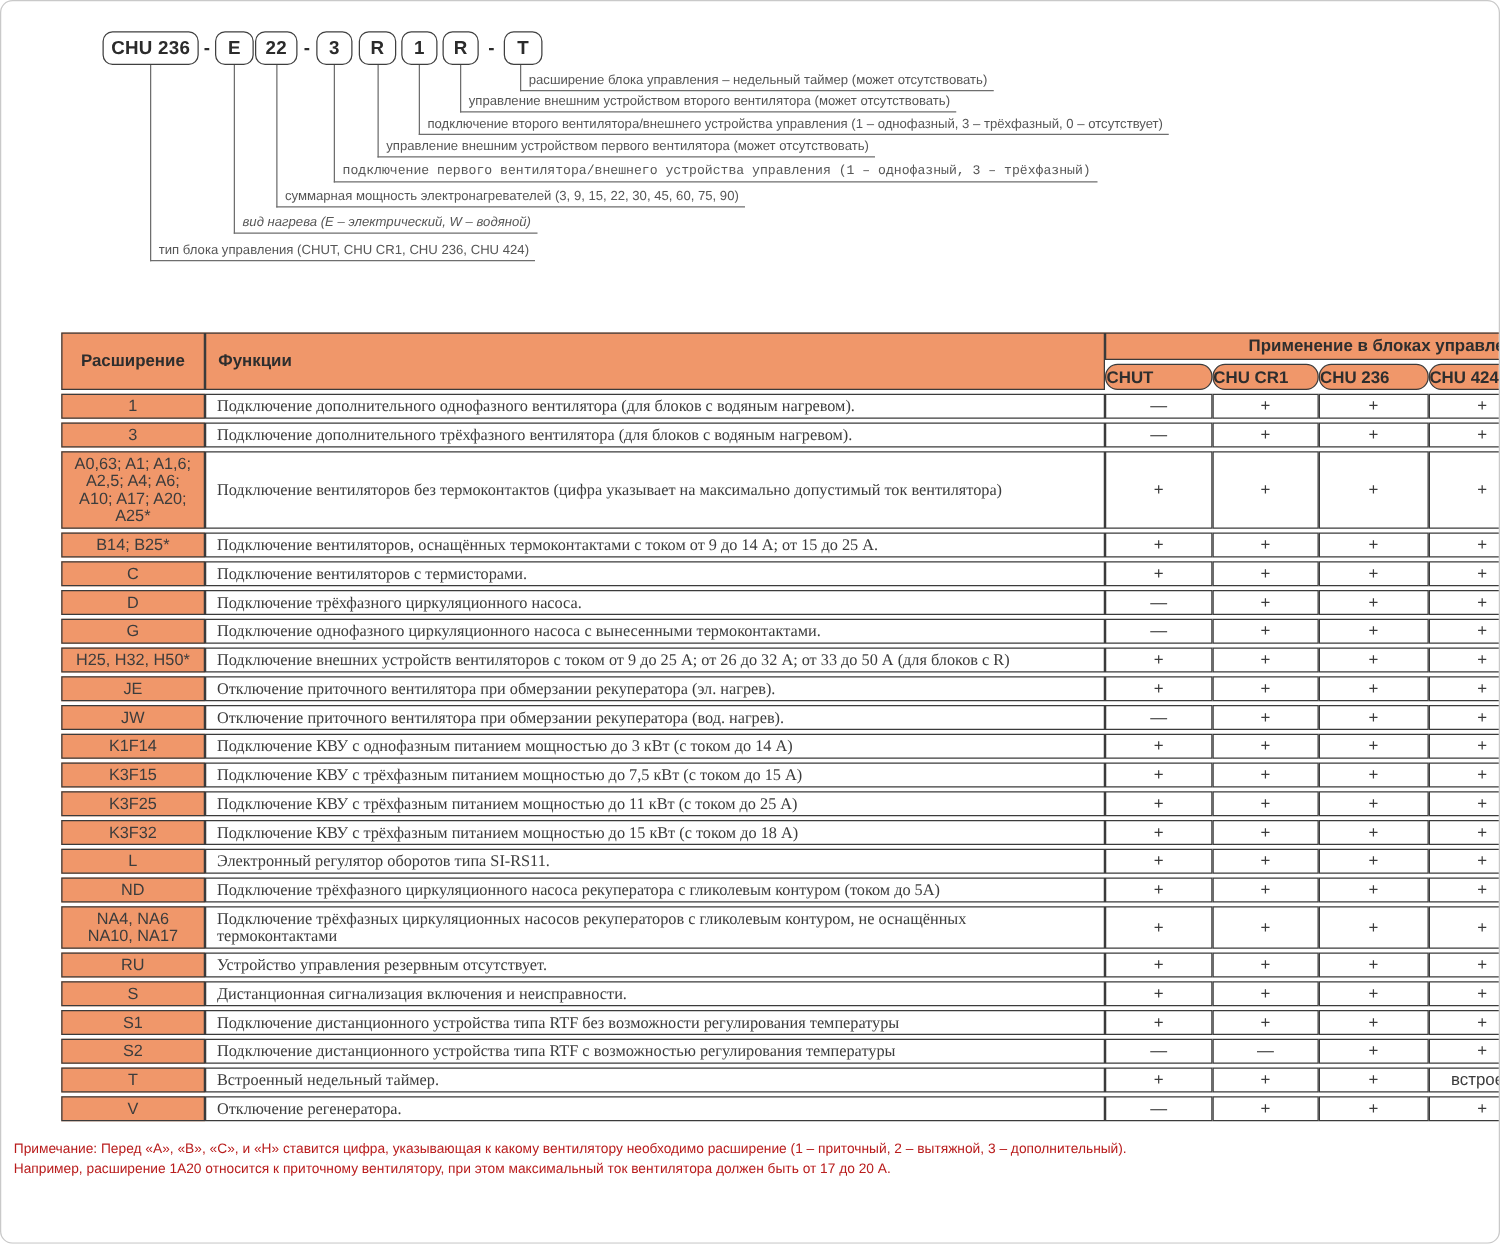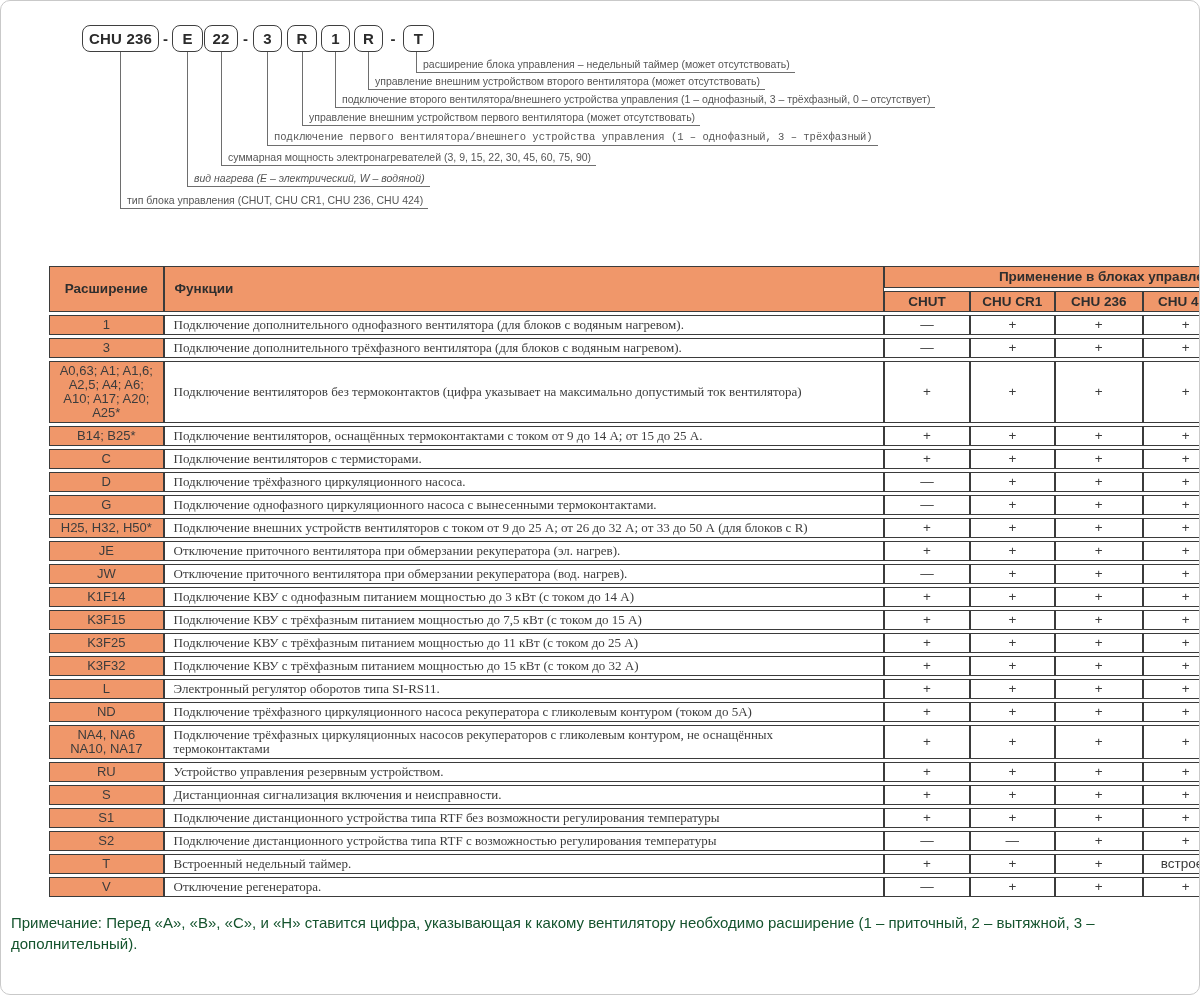--- a/index.html
+++ b/index.html
@@ -62,28 +62,28 @@
     width: 1180px; table-layout: fixed;
     border-collapse: separate; border-spacing: 0 3px;
     font-size: 13px; line-height: 14px; color: #3c3c3c; margin-left: 38px;
   }
   .ext-table th, .ext-table td { border: 1px solid #3b3b3b; }
   .orange { background: #f0976a; }
   .ext-table thead th { font-weight: bold; color: #2e2e2e; font-size: 13.5px; }
   th.h-ext   { text-align: center; }
   th.h-func  { text-align: left; padding-left: 10px; }
   th.h-app   { text-align: right; height: 22px; }
-  th.h-unit  { text-align: center; height: 21px; }
+  th.h-unit  { text-align: left; height: 21px; border-radius: 10px; }
   .ext-table td { padding: 1px 6px; height: 20px; }
   td.ext  { text-align: center; white-space: pre-line; padding: 2px 4px; }
   td.func { text-align: left; padding-left: 9px; padding-right: 12px; font-family: Liberation Serif, serif; }
   td.mark { text-align: center; font-size: 13.5px; }
 
   
-  .note { margin: 12px 10px 0 10px; font-size: 15px; line-height: 1.42; color: #14532d; }
+  .note { margin: 12px 10px 0 10px; font-size: 11px; line-height: 1.42; color: #b91c1c; }
 </style>
 </head>
 <body>
 
 <div class="page">
 
   <div class="diagram">
     <div class="code-box b1">CHU 236</div>
     <div class="sep s1">-</div>
     <div class="code-box b2">E</div>
@@ -261,21 +261,21 @@
       <td class="orange ext">K3F25</td>
       <td class="func">Подключение КВУ с трёхфазным питанием мощностью до 11 кВт (с током до 25 А)</td>
       <td class="mark">+</td>
       <td class="mark">+</td>
       <td class="mark">+</td>
       <td class="mark">+</td>
     </tr>
 
     <tr>
       <td class="orange ext">K3F32</td>
-      <td class="func">Подключение КВУ с трёхфазным питанием мощностью до 15 кВт (с током до 32 А)</td>
+      <td class="func">Подключение КВУ с трёхфазным питанием мощностью до 15 кВт (с током до 18 А)</td>
       <td class="mark">+</td>
       <td class="mark">+</td>
       <td class="mark">+</td>
       <td class="mark">+</td>
     </tr>
 
     <tr>
       <td class="orange ext">L</td>
       <td class="func">Электронный регулятор оборотов типа SI-RS11.</td>
       <td class="mark">+</td>
@@ -298,21 +298,21 @@
 NA10, NA17</td>
       <td class="func">Подключение трёхфазных циркуляционных насосов рекуператоров с гликолевым контуром, не оснащённых термоконтактами</td>
       <td class="mark">+</td>
       <td class="mark">+</td>
       <td class="mark">+</td>
       <td class="mark">+</td>
     </tr>
 
     <tr>
       <td class="orange ext">RU</td>
-      <td class="func">Устройство управления резервным устройством.</td>
+      <td class="func">Устройство управления резервным отсутствует.</td>
       <td class="mark">+</td>
       <td class="mark">+</td>
       <td class="mark">+</td>
       <td class="mark">+</td>
     </tr>
 
     <tr>
       <td class="orange ext">S</td>
       <td class="func">Дистанционная сигнализация включения и неисправности.</td>
       <td class="mark">+</td>
@@ -355,15 +355,16 @@
       <td class="mark">+</td>
       <td class="mark">+</td>
       <td class="mark">+</td>
     </tr>
   </tbody>
     </table>
   </div>
 
   <div class="note">
     <div>Примечание: Перед «А», «В», «С», и «Н» ставится цифра, указывающая к какому вентилятору необходимо расширение (1 – приточный, 2 – вытяжной, 3 – дополнительный).</div>
+    <div>Например, расширение 1А20 относится к приточному вентилятору, при этом максимальный ток вентилятора должен быть от 17 до 20 А.</div>
   </div>
 
 </div>
 
 </body></html>

